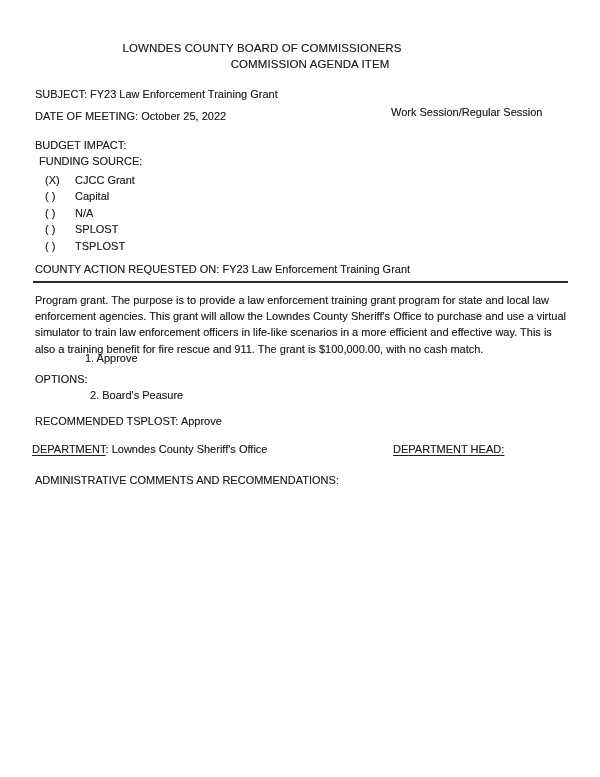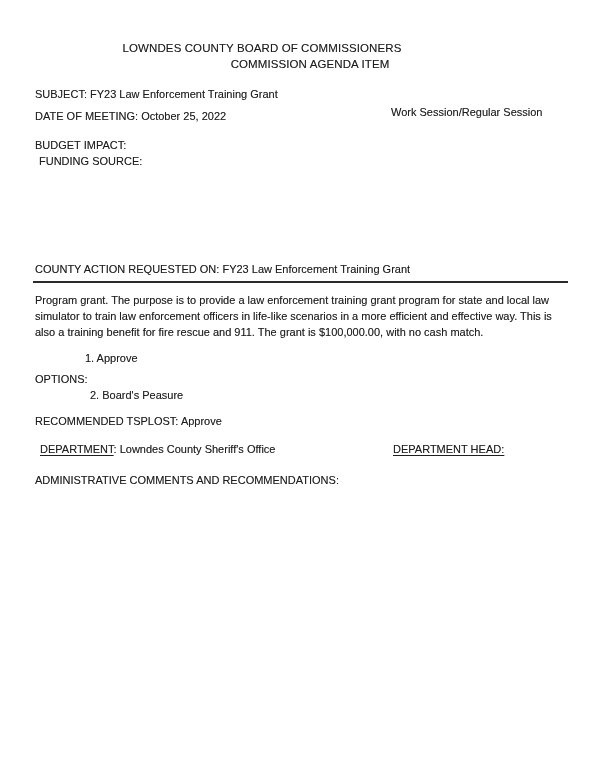--- a/index.html
+++ b/index.html
@@ -43,38 +43,56 @@
   <div class="abs" style="left:35px; top:88px;">SUBJECT: FY23 Law Enforcement Training Grant</div>
 
   <div class="abs" style="left:35px; top:110px;">DATE OF MEETING: October 25, 2022</div>
 
   <div class="abs" style="left:391px; top:106px;">Work Session/Regular Session</div>
 
   <div class="abs" style="left:35px; top:139px;">BUDGET IMPACT:</div>
 
   <div class="abs" style="left:39px; top:155px;">FUNDING SOURCE:</div>
 
+  <div class="funding-list">
+    <div class="funding-row">
+      <span class="cb-mark">(X)</span><span>CJCC Grant</span>
+    </div>
+    <div class="funding-row">
+      <span class="cb-mark">( )</span><span>Capital</span>
+    </div>
+    <div class="funding-row">
+      <span class="cb-mark">( )</span><span>N/A</span>
+    </div>
+    <div class="funding-row">
+      <span class="cb-mark">( )</span><span>SPLOST</span>
+    </div>
+    <div class="funding-row">
+      <span class="cb-mark">( )</span><span>TSPLOST</span>
+    </div>
+  </div>
 
   <div class="abs" style="left:35px; top:263px;">COUNTY ACTION REQUESTED ON: FY23 Law Enforcement Training Grant</div>
 
   <div class="rule"></div>
 
   <div class="history">
     <div>Program grant. The purpose is to provide a law enforcement training grant program for state and local law</div>
+    <div>enforcement agencies. This grant will allow the Lowndes County Sheriff's Office to purchase and use a virtual</div>
     <div>simulator to train law enforcement officers in life-like scenarios in a more efficient and effective way. This is</div>
     <div>also a training benefit for fire rescue and 911. The grant is $100,000.00, with no cash match.</div>
   </div>
 
   <div class="abs" style="left:35px; top:373px;">OPTIONS:</div>
   <div class="abs" style="left:85px; top:352px;">1. Approve</div>
   <div class="abs" style="left:90px; top:389px;">2. Board's Peasure</div>
 
   <div class="abs" style="left:35px; top:415px;">RECOMMENDED TSPLOST: Approve</div>
 
-  <div class="abs" style="left:40px; top:443px;">
+  <div class="abs" style="left:32px; top:443px;">
     <span class="u">DEPARTMENT</span><span>: Lowndes County Sheriff's Office</span>
   </div>
 
   <div class="abs" style="left:393px; top:443px;">
     <span class="u">DEPARTMENT HEAD:</span>
   </div>
 
   <div class="abs" style="left:35px; top:474px;">ADMINISTRATIVE COMMENTS AND RECOMMENDATIONS:</div>
 
 </div>

